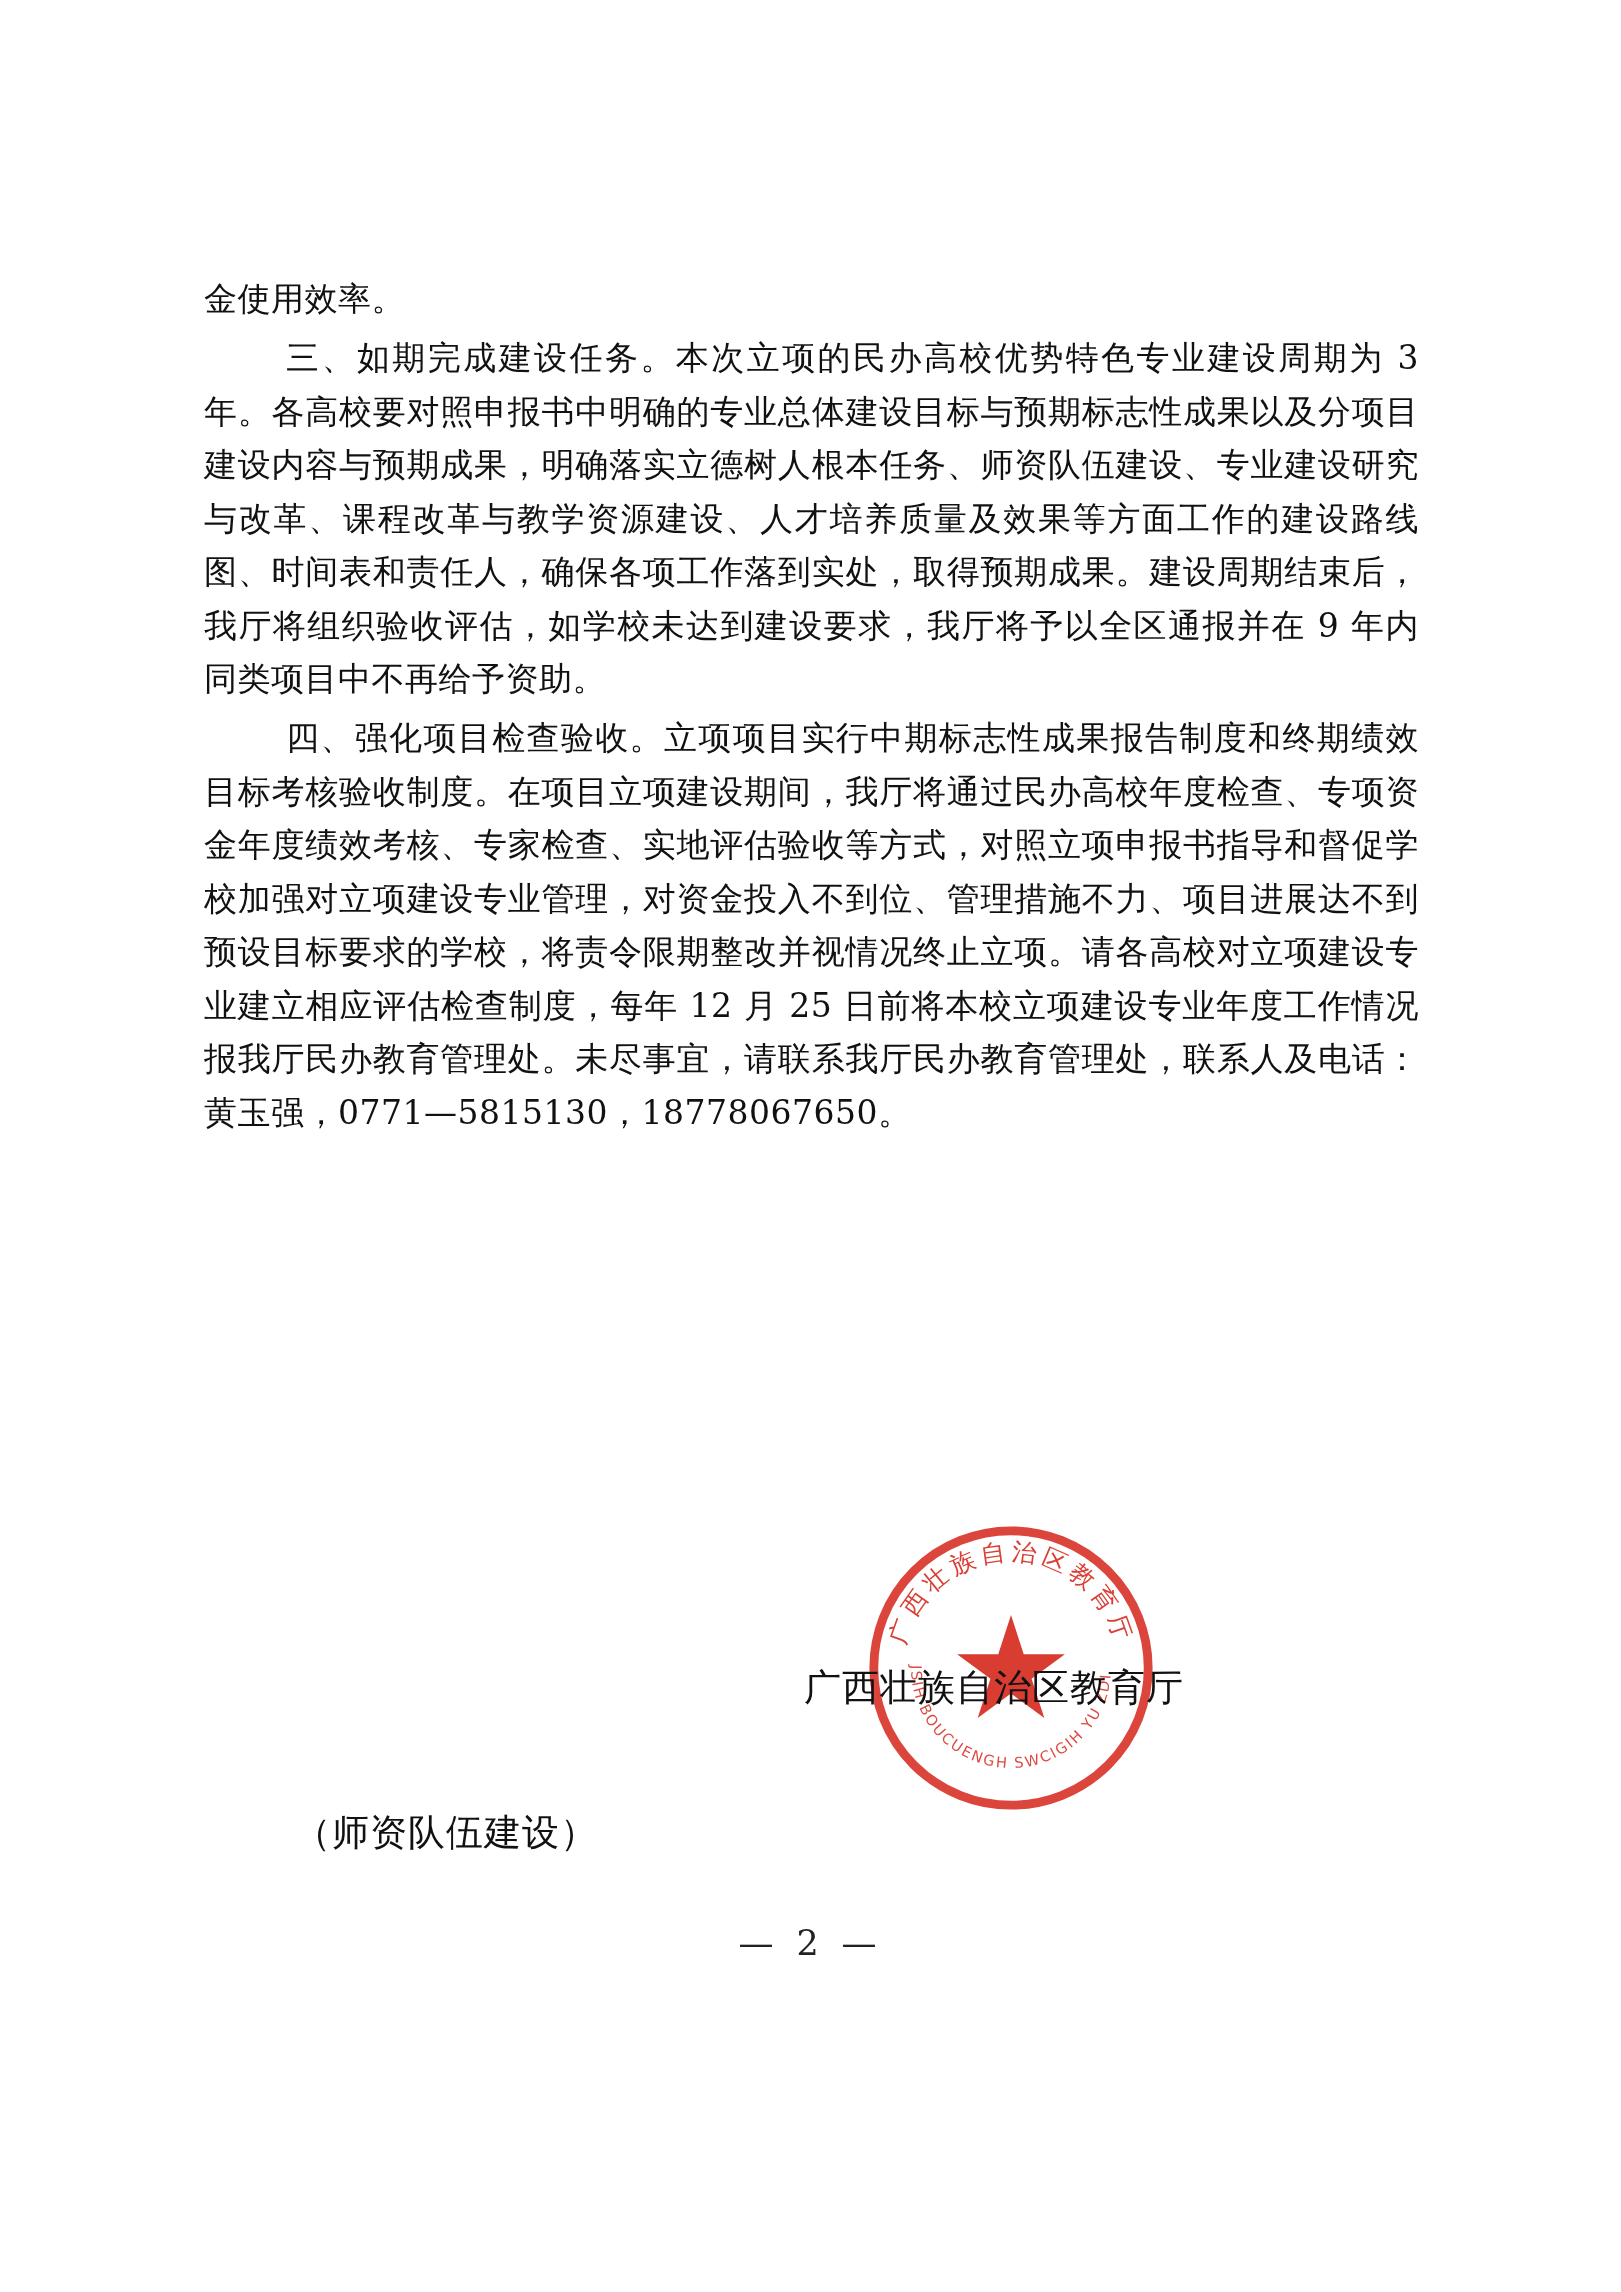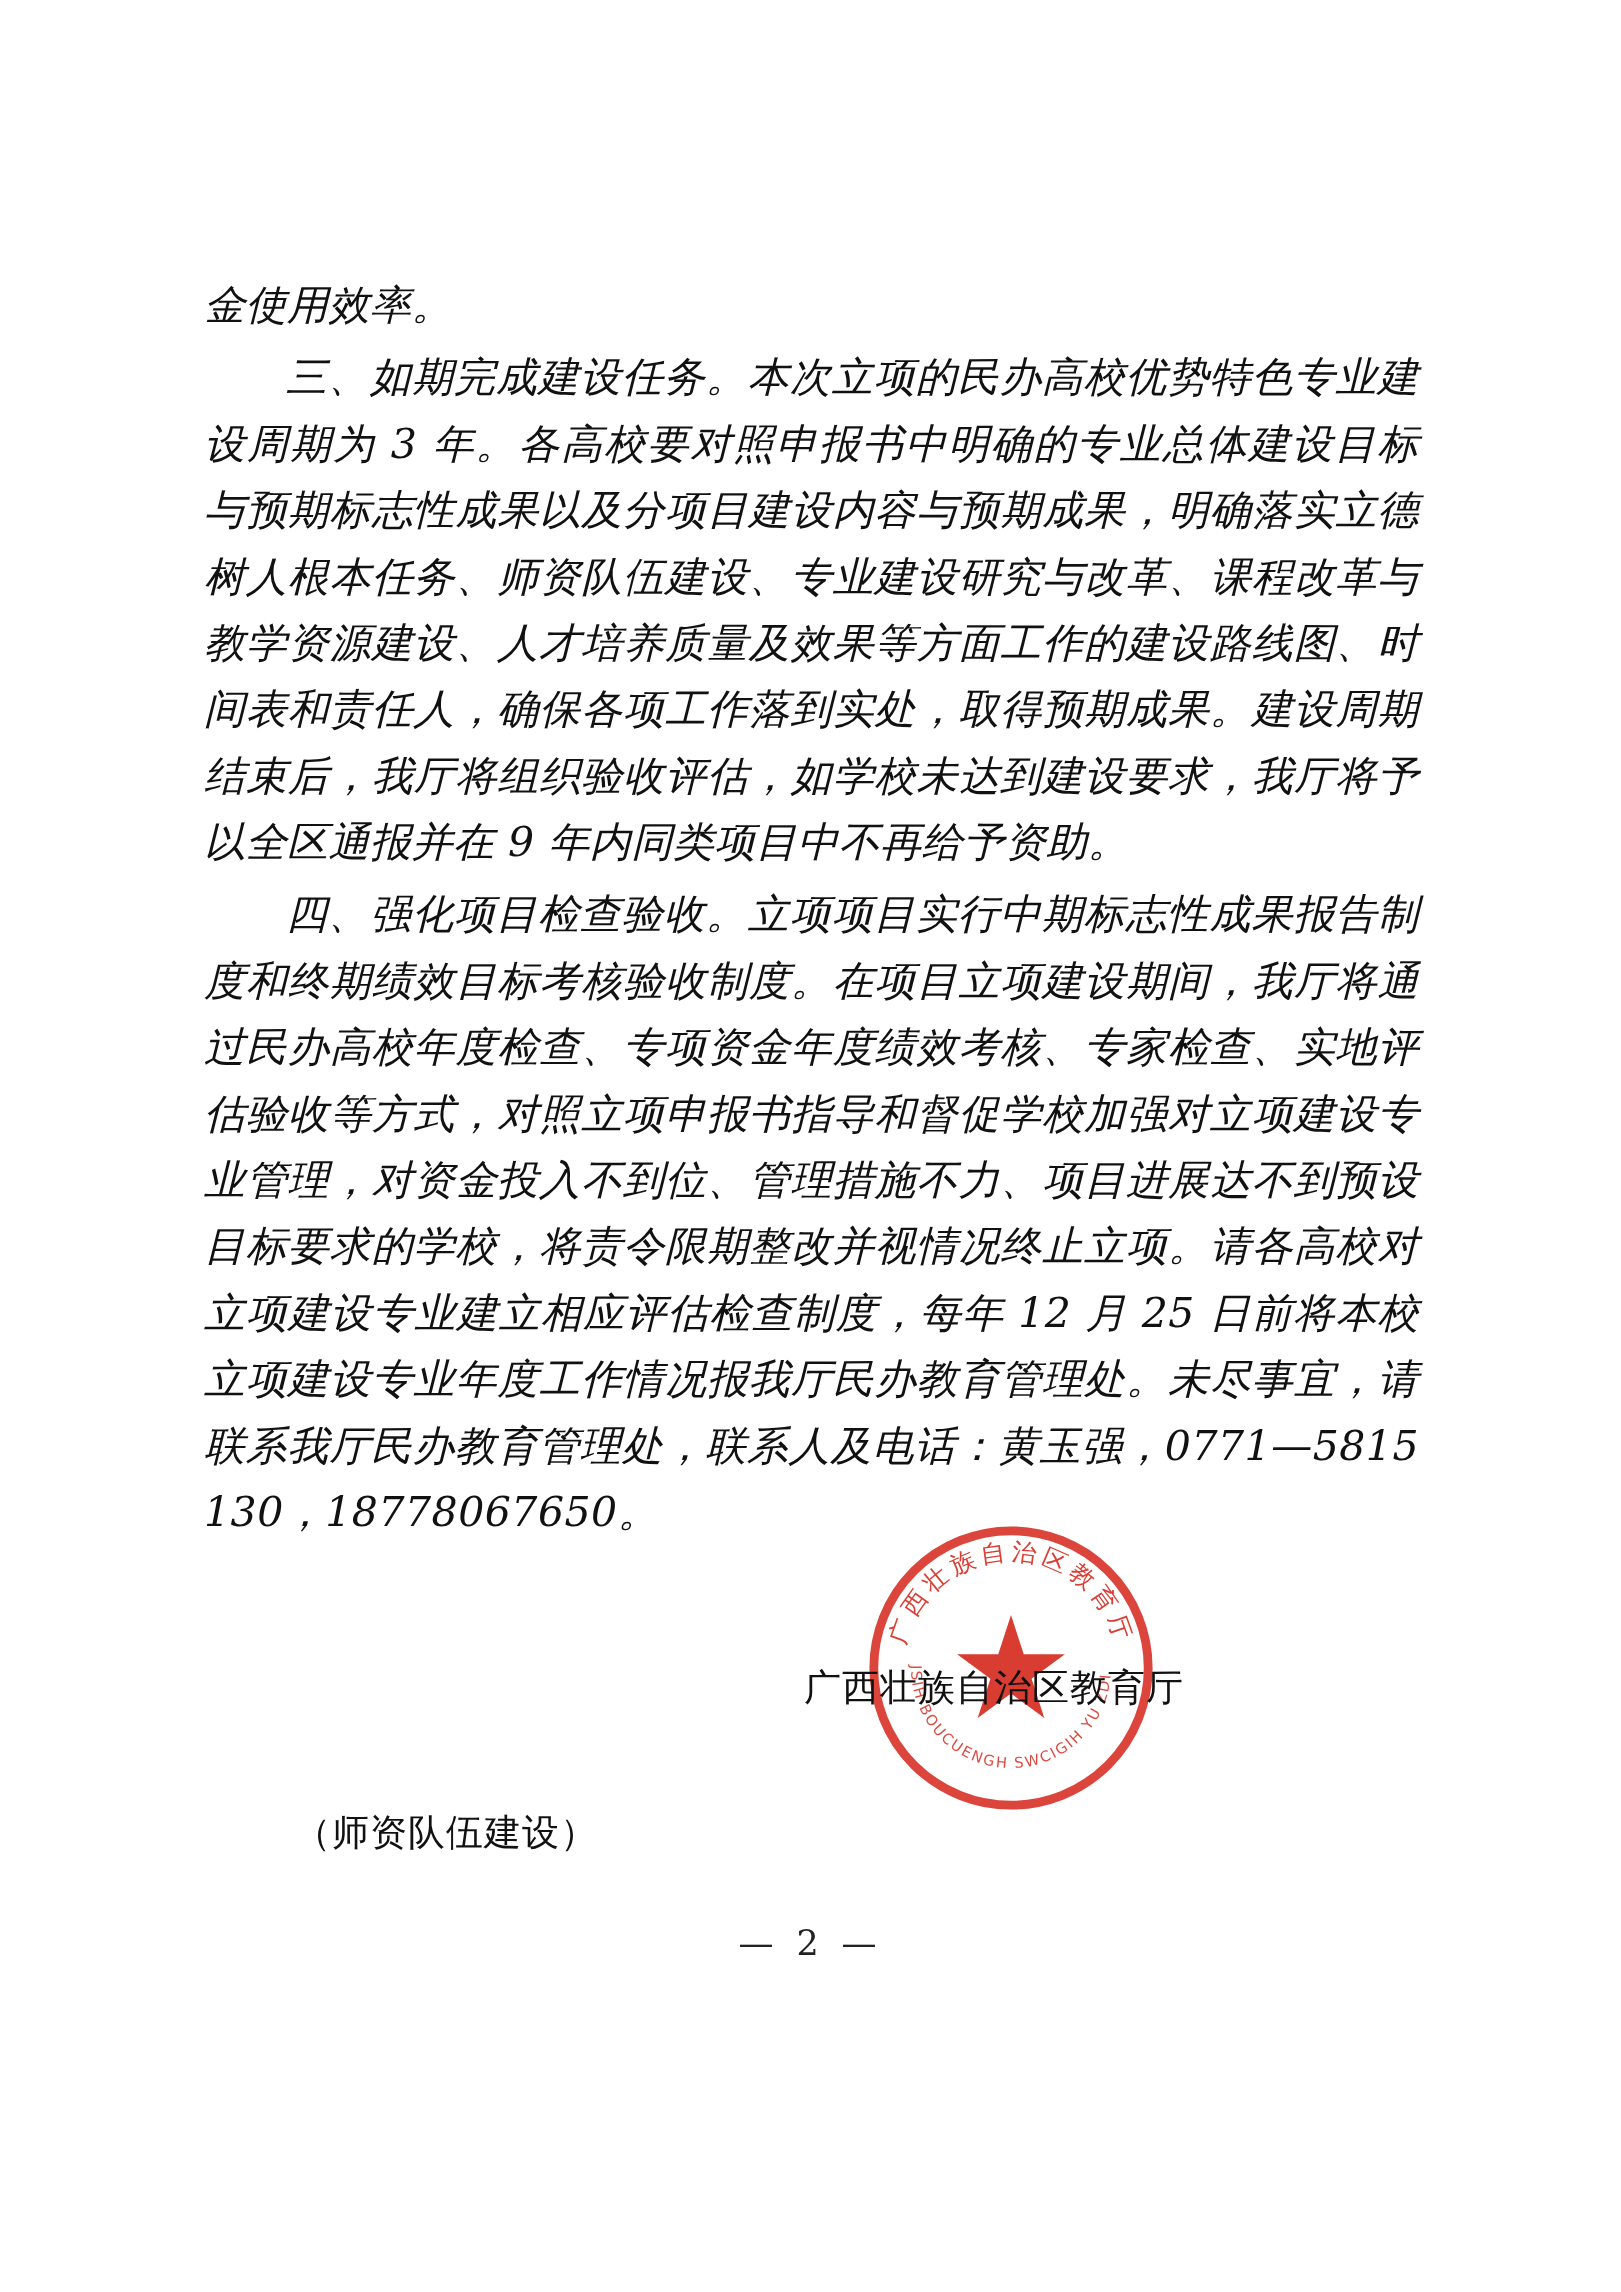--- a/index.html
+++ b/index.html
@@ -22,27 +22,26 @@
     height: 2293px;
   }
   .doc-body {
     position: absolute;
     left: 204px;
     top: 272px;
     width: 1215px;
   }
   p.para {
     margin: 0 0 5.9px 0;
-    font-size: 41px;
+    font-size: 33px;
     line-height: 1.62;
     letter-spacing: 0.5px;
     text-align: justify;
     text-justify: inter-character;
     word-break: break-all;
-    font-style: italic;
   }
   p.indent {
     text-indent: 82px;
   }
   .signature {
     position: absolute;
     left: 804px;
     top: 1656px;
     width: 470px;
     text-align: left;

